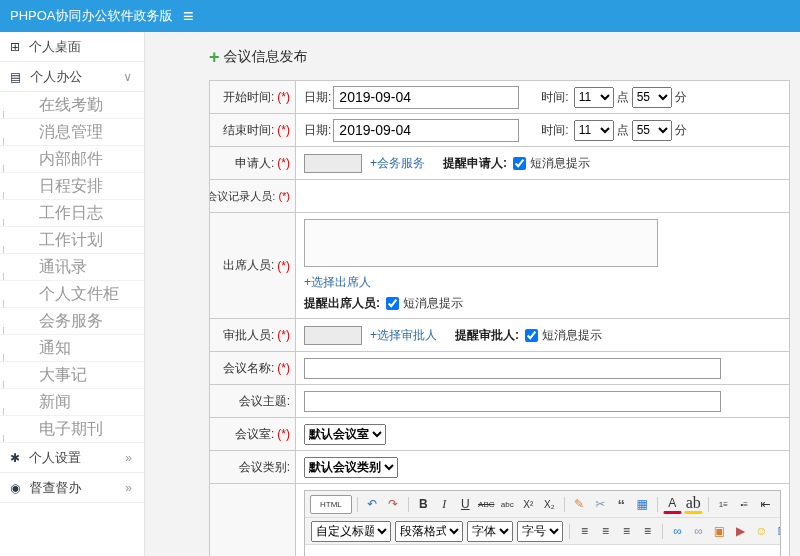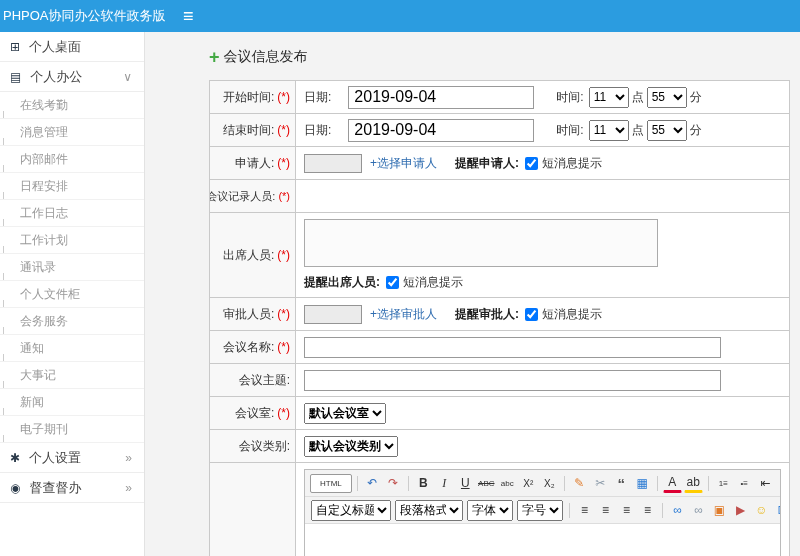--- a/index.html
+++ b/index.html
@@ -2,48 +2,48 @@
 <html><head>
 <meta charset="utf-8">
 <style>
   *{margin:0;padding:0;box-sizing:border-box;}
   html,body{width:800px;height:556px;overflow:hidden;}
   body{font-family:"Liberation Sans","DejaVu Sans",sans-serif;font-size:12px;background:#f3f3f3;color:#333;}
   a{text-decoration:none;cursor:pointer;}
 
   
   .topbar{height:32px;background:#2b9ce0;display:flex;align-items:center;}
-  .topbar-title{color:#fff;font-size:13px;padding-left:3px;width:183px;white-space:nowrap;}
+  .topbar-title{color:#fff;font-size:13px;padding-left:10px;width:183px;white-space:nowrap;}
   .topbar-menu{color:#fff;font-size:18px;line-height:1;cursor:pointer;}
 
   .layout{display:flex;height:524px;overflow:hidden;}
 
   
   .sidebar{width:145px;background:#fff;flex-shrink:0;overflow:hidden;border-right:1px solid #e2e2e2;}
   .side-header{height:30px;display:flex;align-items:center;padding:0 12px 0 10px;font-size:13px;color:#444;border-bottom:1px solid #ededed;cursor:pointer;background:#fff;}
   .s-icon{color:#2b3a4a;font-size:12px;margin-right:9px;line-height:1;}
   .chev{margin-left:auto;color:#999;font-size:12px;}
-  .side-sub{height:27px;line-height:26px;padding-left:20px;font-size:12px;color:#999;border-bottom:1px solid #f1f1f1;cursor:pointer;position:relative;white-space:nowrap;}
+  .side-sub{height:27px;line-height:26px;padding-left:39px;font-size:16px;color:#999;border-bottom:1px solid #f1f1f1;cursor:pointer;position:relative;white-space:nowrap;}
   .side-sub::before{content:"";position:absolute;left:3px;bottom:0;height:7px;border-left:1px solid #ccc;}
 
   
   .main{flex:1;padding:16px 10px 0 64px;overflow:hidden;}
   .page-title{display:flex;align-items:center;font-size:14px;color:#2a2a2a;margin-bottom:14px;}
   .plus-icon{color:#44a944;font-weight:bold;font-size:18px;margin-right:4px;line-height:1;}
 
   .form{width:581px;border:1px solid #c9c9c9;background:#fff;}
   .frow{display:flex;border-bottom:1px solid #c9c9c9;min-height:33px;}
   .flabel{width:86px;flex-shrink:0;background:#f8f8f8;border-right:1px solid #c9c9c9;display:flex;align-items:center;justify-content:flex-end;padding:4px 5px 4px 2px;color:#333;white-space:nowrap;overflow:hidden;}
   .flabel.tight{font-size:11px;}
   .req{color:#e60000;margin-left:3px;}
   .fcontent{flex:1;display:flex;align-items:center;padding:4px 8px;background:#fff;min-width:0;}
   .fcontent.block{display:block;padding:6px 8px;}
   .lbl{color:#333;white-space:nowrap;}
 
-  .date-input{width:186px;height:23px;border:1px solid #999;padding:2px 5px;font-size:16px;font-family:inherit;margin-left:17px;}
+  .date-input{width:186px;height:23px;border:1px solid #999;padding:2px 5px;font-size:14px;font-family:inherit;margin-left:2px;}
   .time-lbl{margin-left:22px;margin-right:2px;text-align:right;}
   .sel-s{width:40px;height:21px;font-size:12px;margin:0 3px;}
   .small-input{width:58px;height:19px;border:1px solid #949494;background:#ebebeb;}
   .link{color:#2e6cb0;margin-left:8px;white-space:nowrap;}
   .link.no-ml{margin-left:0;}
   .bold-lbl{font-weight:bold;color:#222;margin-left:18px;white-space:nowrap;}
   .bold-lbl.no-ml{margin-left:0;}
   .cb{margin:0 4px 0 6px;}
   .long-input{width:417px;height:21px;border:1px solid #999;padding:0 4px;font-family:inherit;}
   .attendees-area{width:354px;height:48px;border:1px solid #aaa;background:#fbfbfb;resize:none;}
@@ -58,21 +58,21 @@
   .tb-sep{width:1px;height:15px;background:#ccc;margin:0 4px;flex-shrink:0;}
   .c-undo{color:#2f6fbe;}
   .c-redo{color:#c0504d;}
   .g-bold{font-weight:bold;}
   .g-italic{font-style:italic;font-family:"Liberation Serif",serif;}
   .g-underline{text-decoration:underline;}
   .g-strike{text-decoration:line-through;font-size:8px;}
   .g-small{font-size:8px;}
   .g-sup{font-size:10px;}
   .fore-a{border-bottom:3px solid #d03;}
-  .hilite{border-bottom:3px solid #fc0;font-size:12px;}
+  .hilite{border-bottom:3px solid #fc0;font-size:16px;font-family:Liberation Serif, serif;}
   .c-orange{color:#e07b2a;}
   .c-blue{color:#2b7bd4;}
   .c-yellow{color:#e8b71a;}
   .c-red{color:#c0504d;}
   .c-gray{color:#8a99a8;}
   .quote-g{font-size:15px;font-weight:bold;color:#555;}
   .tb-select{height:21px;font-size:12px;margin:16px 2px;}
   .w1{width:80px;} .w2{width:68px;} .w3{width:58px;} .w4{width:52px;}
   .editor-body{height:60px;background:#fff;}
 </style>
@@ -161,41 +161,44 @@
         </div>
       </div>
 
       <div class="frow">
         <div class="flabel">
           <span>申请人:</span>
           <span class="req">(*)</span>
         </div>
         <div class="fcontent">
           <input class="small-input" type="text" style="">
-          <a class="link">+选择申请人</a>
+          <a class="link">+会务服务</a>
           <span class="bold-lbl">提醒申请人:</span>
           <input class="cb" type="checkbox" checked="" style="">
           <span class="lbl">短消息提示</span>
         </div>
       </div>
 
       <div class="frow">
         <div class="flabel tight">
           <span>会议记录人员:</span>
           <span class="req">(*)</span>
         </div>
       </div>
 
       <div class="frow">
         <div class="flabel">
           <span>出席人员:</span>
           <span class="req">(*)</span>
         </div>
         <div class="fcontent block">
           <textarea class="attendees-area" style=""></textarea>
+          <div class="sub-line">
+            <a class="link no-ml">+选择出席人</a>
+          </div>
           <div class="sub-line">
             <span class="bold-lbl no-ml">提醒出席人员:</span>
             <input class="cb" type="checkbox" checked="" style="">
             <span class="lbl">短消息提示</span>
           </div>
         </div>
       </div>
 
       <div class="frow">
         <div class="flabel">

